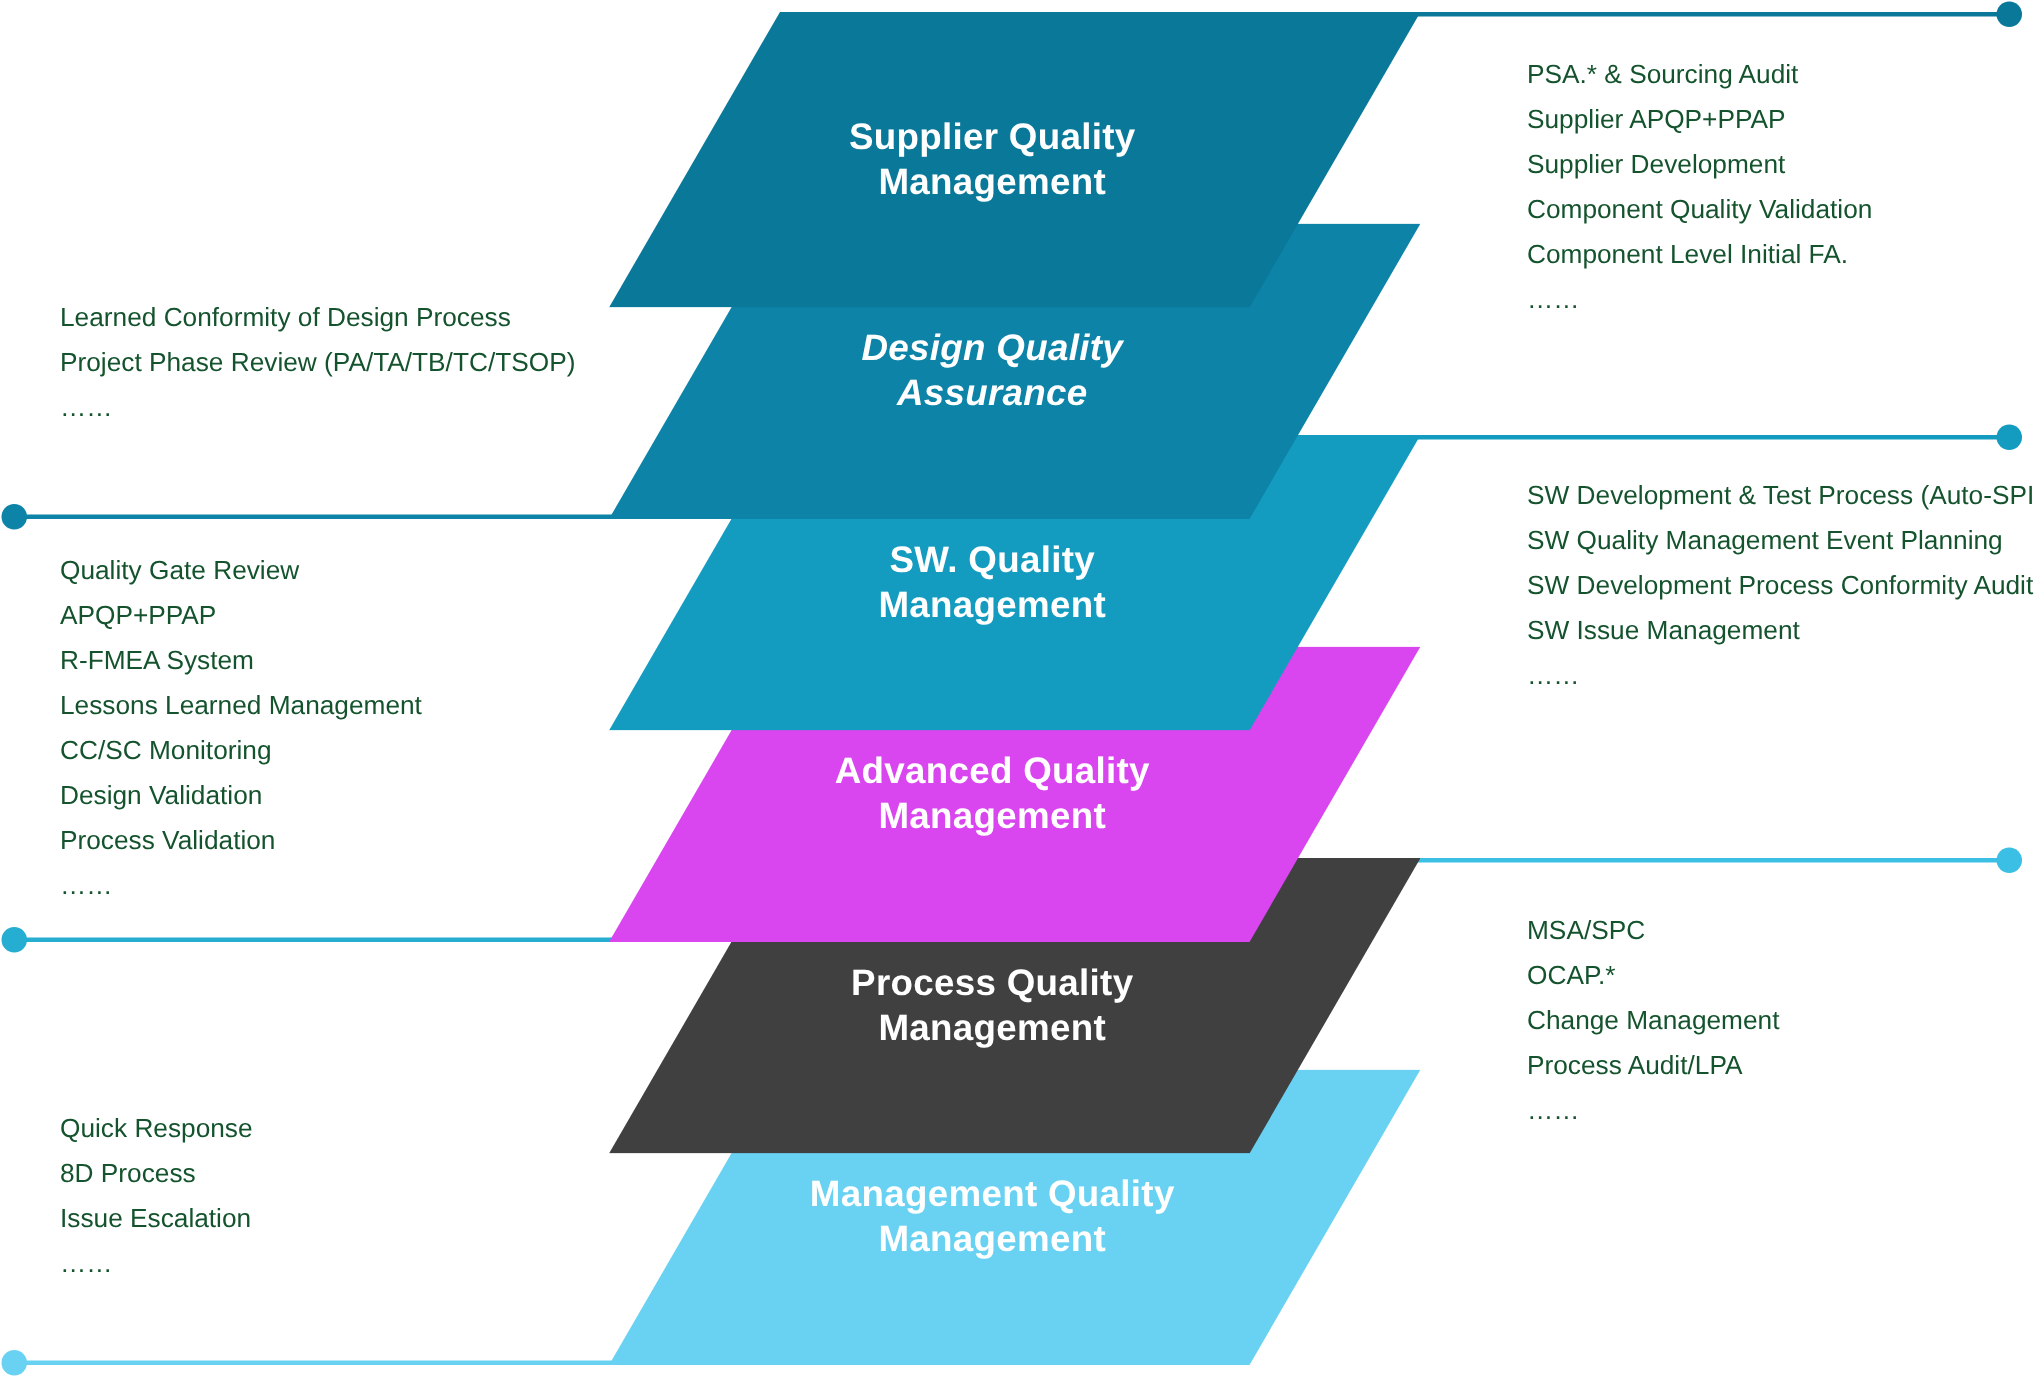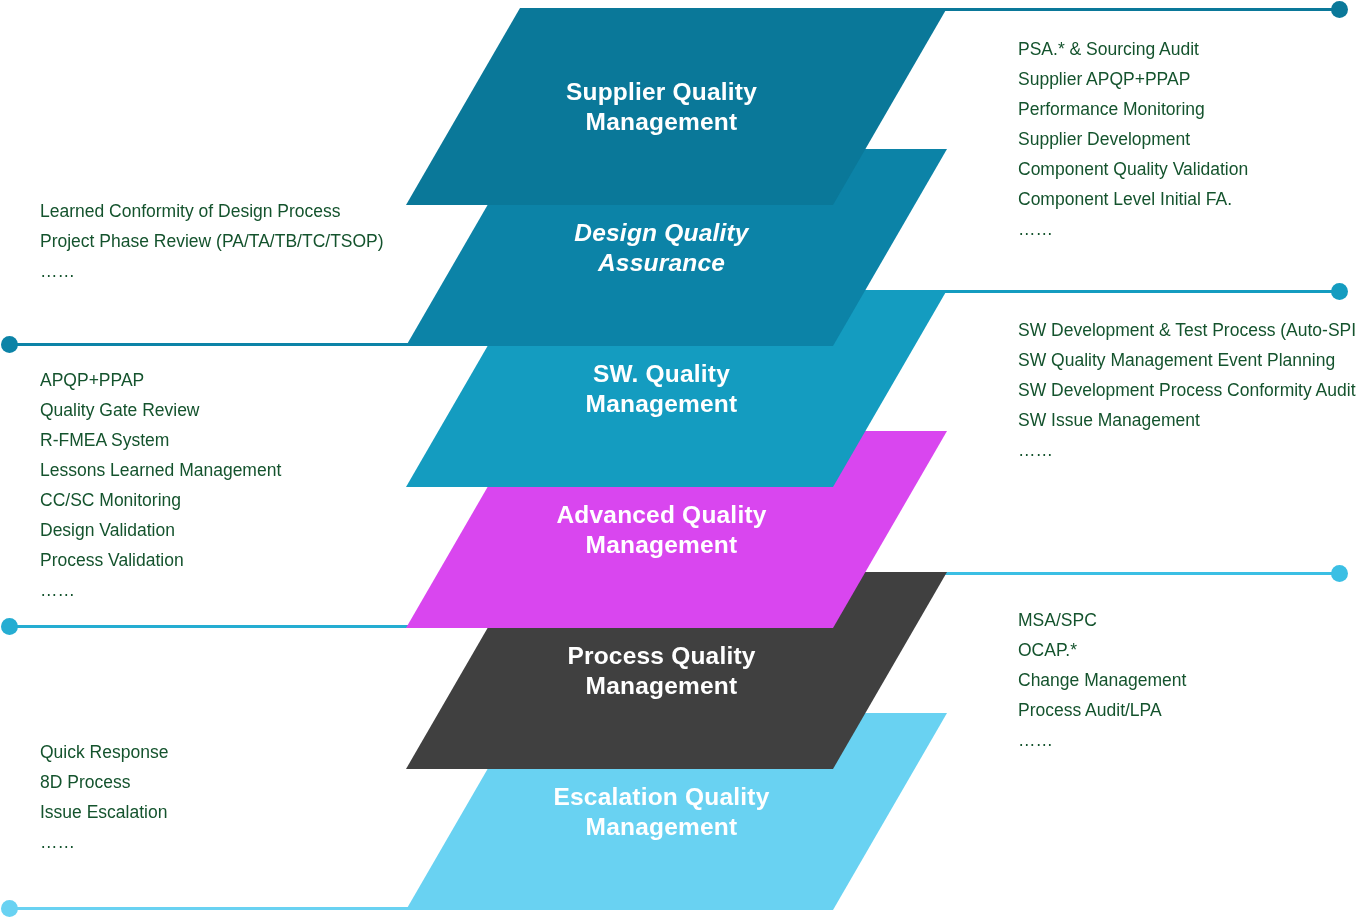--- a/index.html
+++ b/index.html
@@ -99,29 +99,28 @@
     </div>
   </div>
   <div class="band z2" style="top: 572px; background-color: #404040;">
     <div class="band-label">
       <span>Process Quality</span>
       <span>Management</span>
     </div>
   </div>
   <div class="band z1" style="top: 713px; background-color: rgb(105, 210, 242);">
     <div class="band-label">
-      <span>Escalation Quality</span>
+      <span>Management Quality</span>
       <span>Management</span>
     </div>
   </div>
 
   <div class="list" style="left:1018px;top:34px">
     <div class="item">PSA.* &amp; Sourcing Audit</div>
     <div class="item">Supplier APQP+PPAP</div>
-    <div class="item">Performance Monitoring</div>
     <div class="item">Supplier Development</div>
     <div class="item">Component Quality Validation</div>
     <div class="item">Component Level Initial FA.</div>
     <div class="item">……</div>
   </div>
   <div class="list" style="left:1018px;top:315px">
     <div class="item">SW Development &amp; Test Process (Auto-SPICE)</div>
     <div class="item">SW Quality Management Event Planning</div>
     <div class="item">SW Development Process Conformity Audit</div>
     <div class="item">SW Issue Management</div>
@@ -134,22 +133,22 @@
     <div class="item">Process Audit/LPA</div>
     <div class="item">……</div>
   </div>
 
   <div class="list" style="left:40px;top:196px">
     <div class="item">Learned Conformity of Design Process</div>
     <div class="item">Project Phase Review (PA/TA/TB/TC/TSOP)</div>
     <div class="item">……</div>
   </div>
   <div class="list" style="left:40px;top:365px">
+    <div class="item">Quality Gate Review</div>
     <div class="item">APQP+PPAP</div>
-    <div class="item">Quality Gate Review</div>
     <div class="item">R-FMEA System</div>
     <div class="item">Lessons Learned Management</div>
     <div class="item">CC/SC Monitoring</div>
     <div class="item">Design Validation</div>
     <div class="item">Process Validation</div>
     <div class="item">……</div>
   </div>
   <div class="list" style="left:40px;top:737px">
     <div class="item">Quick Response</div>
     <div class="item">8D Process</div>

